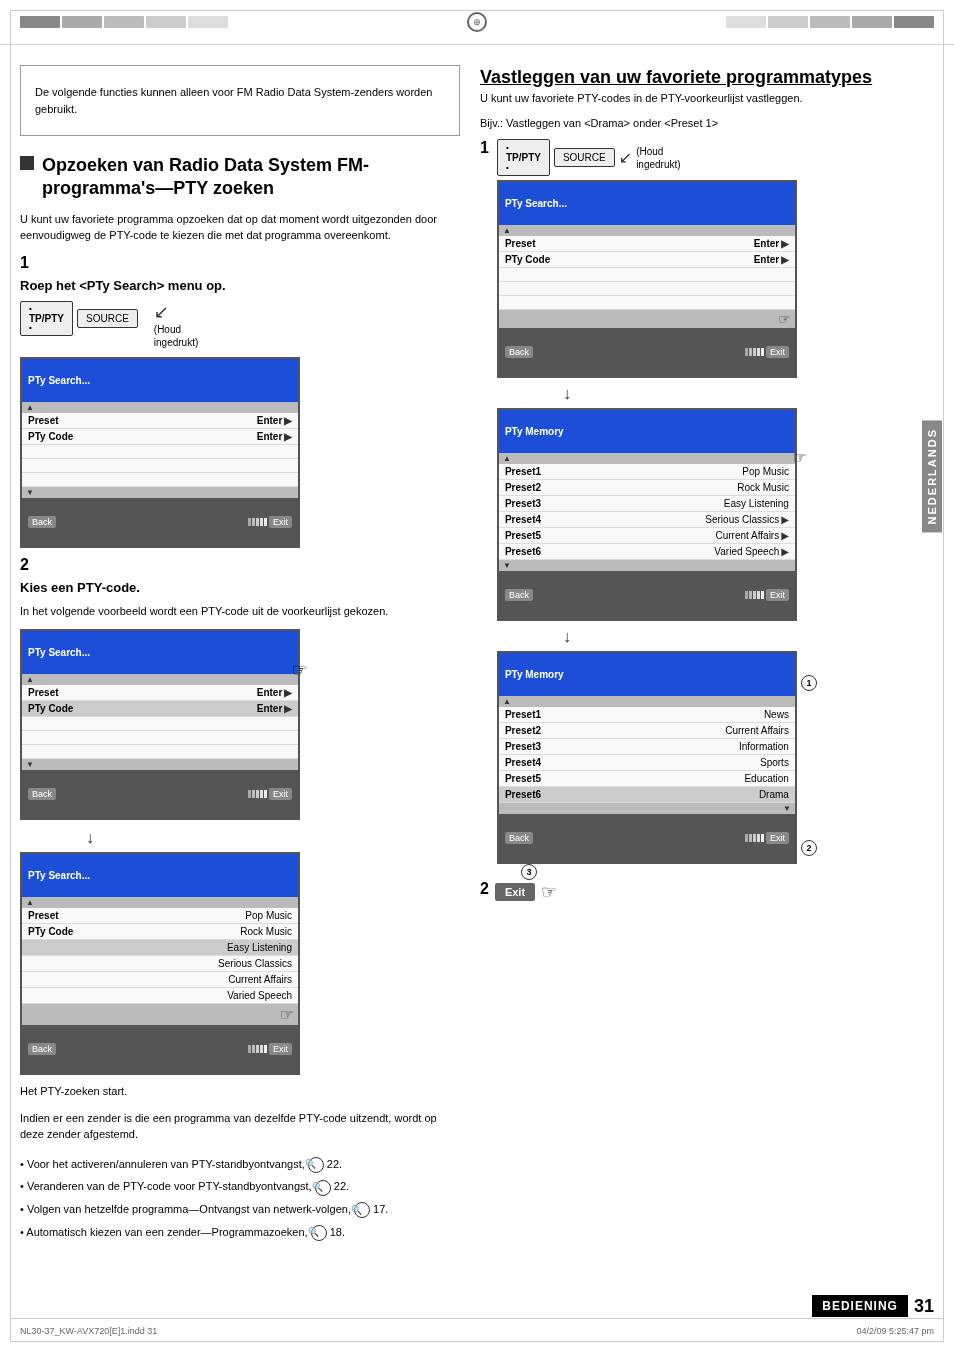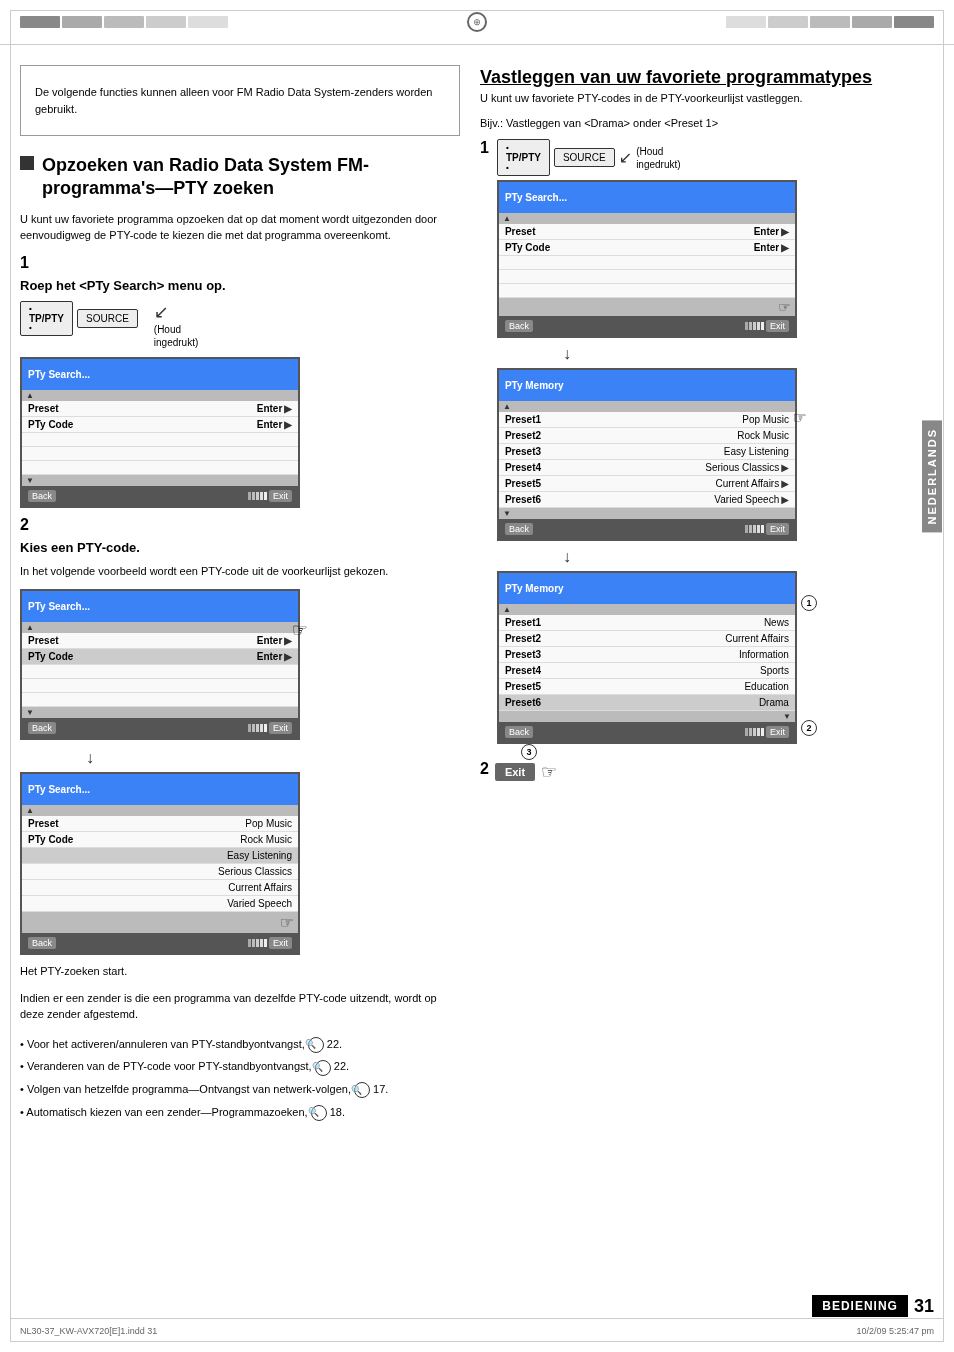--- a/index.html
+++ b/index.html
@@ -112,44 +112,44 @@
 
     
     .menu-screen {
       border: 2px solid #555;
       background: #f9f9f9;
       margin-bottom: 8px;
       font-size: 10px;
       width: 280px;
     }
     .menu-title-bar {
-      background: #3b82f6;
+      background: #1d4ed8;
       color: #fff;
-      padding: 10px 6px;
+      padding: 16px 6px;
       font-weight: bold;
       font-size: 10px;
       display: flex; align-items: center; gap: 4px;
     }
     .menu-rows {
       padding: 0;
     }
     .menu-row {
       display: flex; justify-content: space-between; align-items: center;
       padding: 2px 6px;
       border-bottom: 1px solid #ddd;
     }
     .menu-row.highlighted {
       background: #ccc;
     }
     .menu-row-left { font-size: 10px; font-weight: bold; }
     .menu-row-right { font-size: 10px; display: flex; align-items: flex-start; gap: 2px; }
     .menu-row-right.bold { font-weight: bold; }
     .menu-row-arrow { font-size: 10px; color: #333; }
     .menu-bottom-bar {
-      background: #555; color: #fff; padding: 4px 6px;
+      background: #555; color: #fff; padding: 18px 6px;
       display: flex; justify-content: space-between; align-items: center;
       font-size: 9px;
       gap: 12px;
     }
     .exit-btn {
       background: #888; color: #fff; padding: 1px 4px; border-radius: 2px; font-size: 9px;
     }
     .back-btn {
       background: #888; color: #fff; padding: 1px 4px; border-radius: 2px; font-size: 9px;
     }
@@ -634,14 +634,14 @@
 
 </div>
 
 <div class="bediening-footer">
   <div class="bediening-box">BEDIENING</div>
   <div class="page-num">31</div>
 </div>
 
 <div class="bottom-bar">
   <span class="bottom-bar-text">NL30-37_KW-AVX720[E]1.indd  31</span>
-  <span class="bottom-bar-text">10/2/09  5:25:47 pm</span>
+  <span class="bottom-bar-text">04/2/09  5:25:47 pm</span>
 </div>
 
 </body></html>

